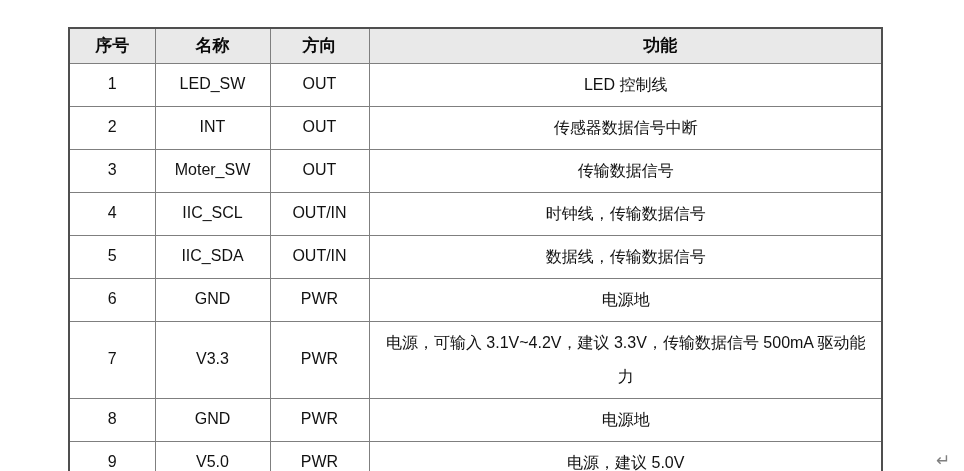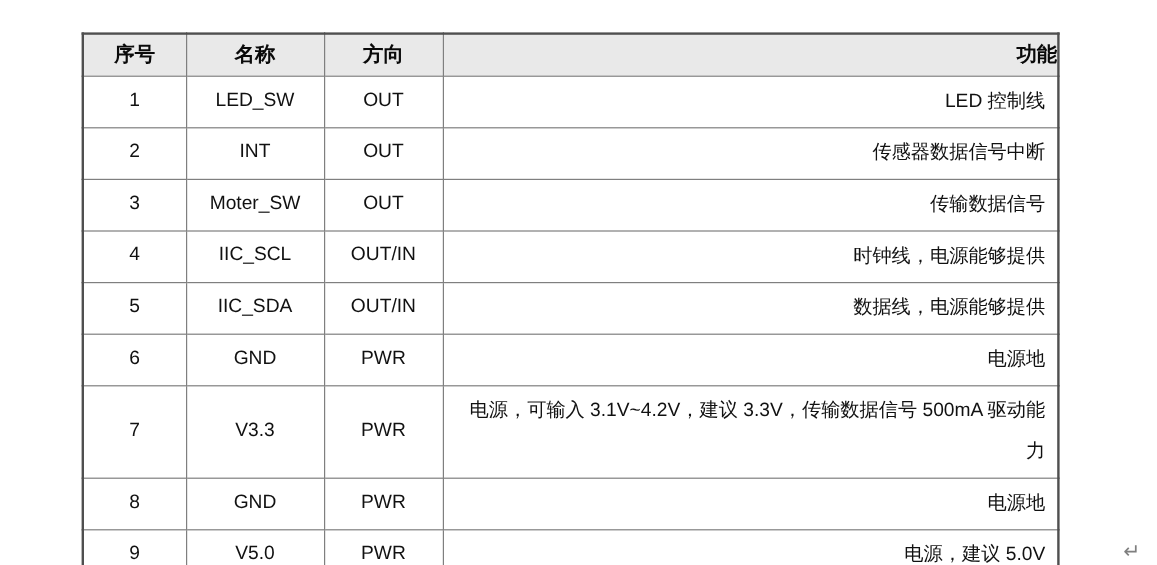--- a/index.html
+++ b/index.html
@@ -39,27 +39,27 @@
     overflow: hidden;
   }
   table.pin-table thead tr { height: 35px; }
   table.pin-table th {
     background: #e9e9e9;
     font-weight: bold;
     font-size: 17px;
     color: #0a0a0a;
   }
   table.pin-table th.h-func {
-    text-align: right;
+    text-align: center;
     padding-left: 70px;
   }
   table.pin-table tbody tr { height: 37px; }
   table.pin-table tbody tr.tall { height: 72px; }
   table.pin-table td.func {
-    text-align: right;
+    text-align: center;
     padding: 4px 10px 4px 11px;
     
     font-family: "Liberation Sans", "DejaVu Serif", serif;
     line-height: 34px;
     margin-left: 13px;
   }
   .return-mark {
     position: absolute;
     left: 936px;
     top: 450px;
@@ -103,27 +103,27 @@
     <tr>
       <td>3</td>
       <td>Moter_SW</td>
       <td>OUT</td>
       <td class="func">传输数据信号</td>
     </tr>
     <tr>
       <td>4</td>
       <td>IIC_SCL</td>
       <td>OUT/IN</td>
-      <td class="func">时钟线，电源能够提供</td>
+      <td class="func">时钟线，传输数据信号</td>
     </tr>
     <tr>
       <td>5</td>
       <td>IIC_SDA</td>
       <td>OUT/IN</td>
-      <td class="func">数据线，电源能够提供</td>
+      <td class="func">数据线，传输数据信号</td>
     </tr>
     <tr>
       <td>6</td>
       <td>GND</td>
       <td>PWR</td>
       <td class="func">电源地</td>
     </tr>
     <tr class="tall">
       <td>7</td>
       <td>V3.3</td>

